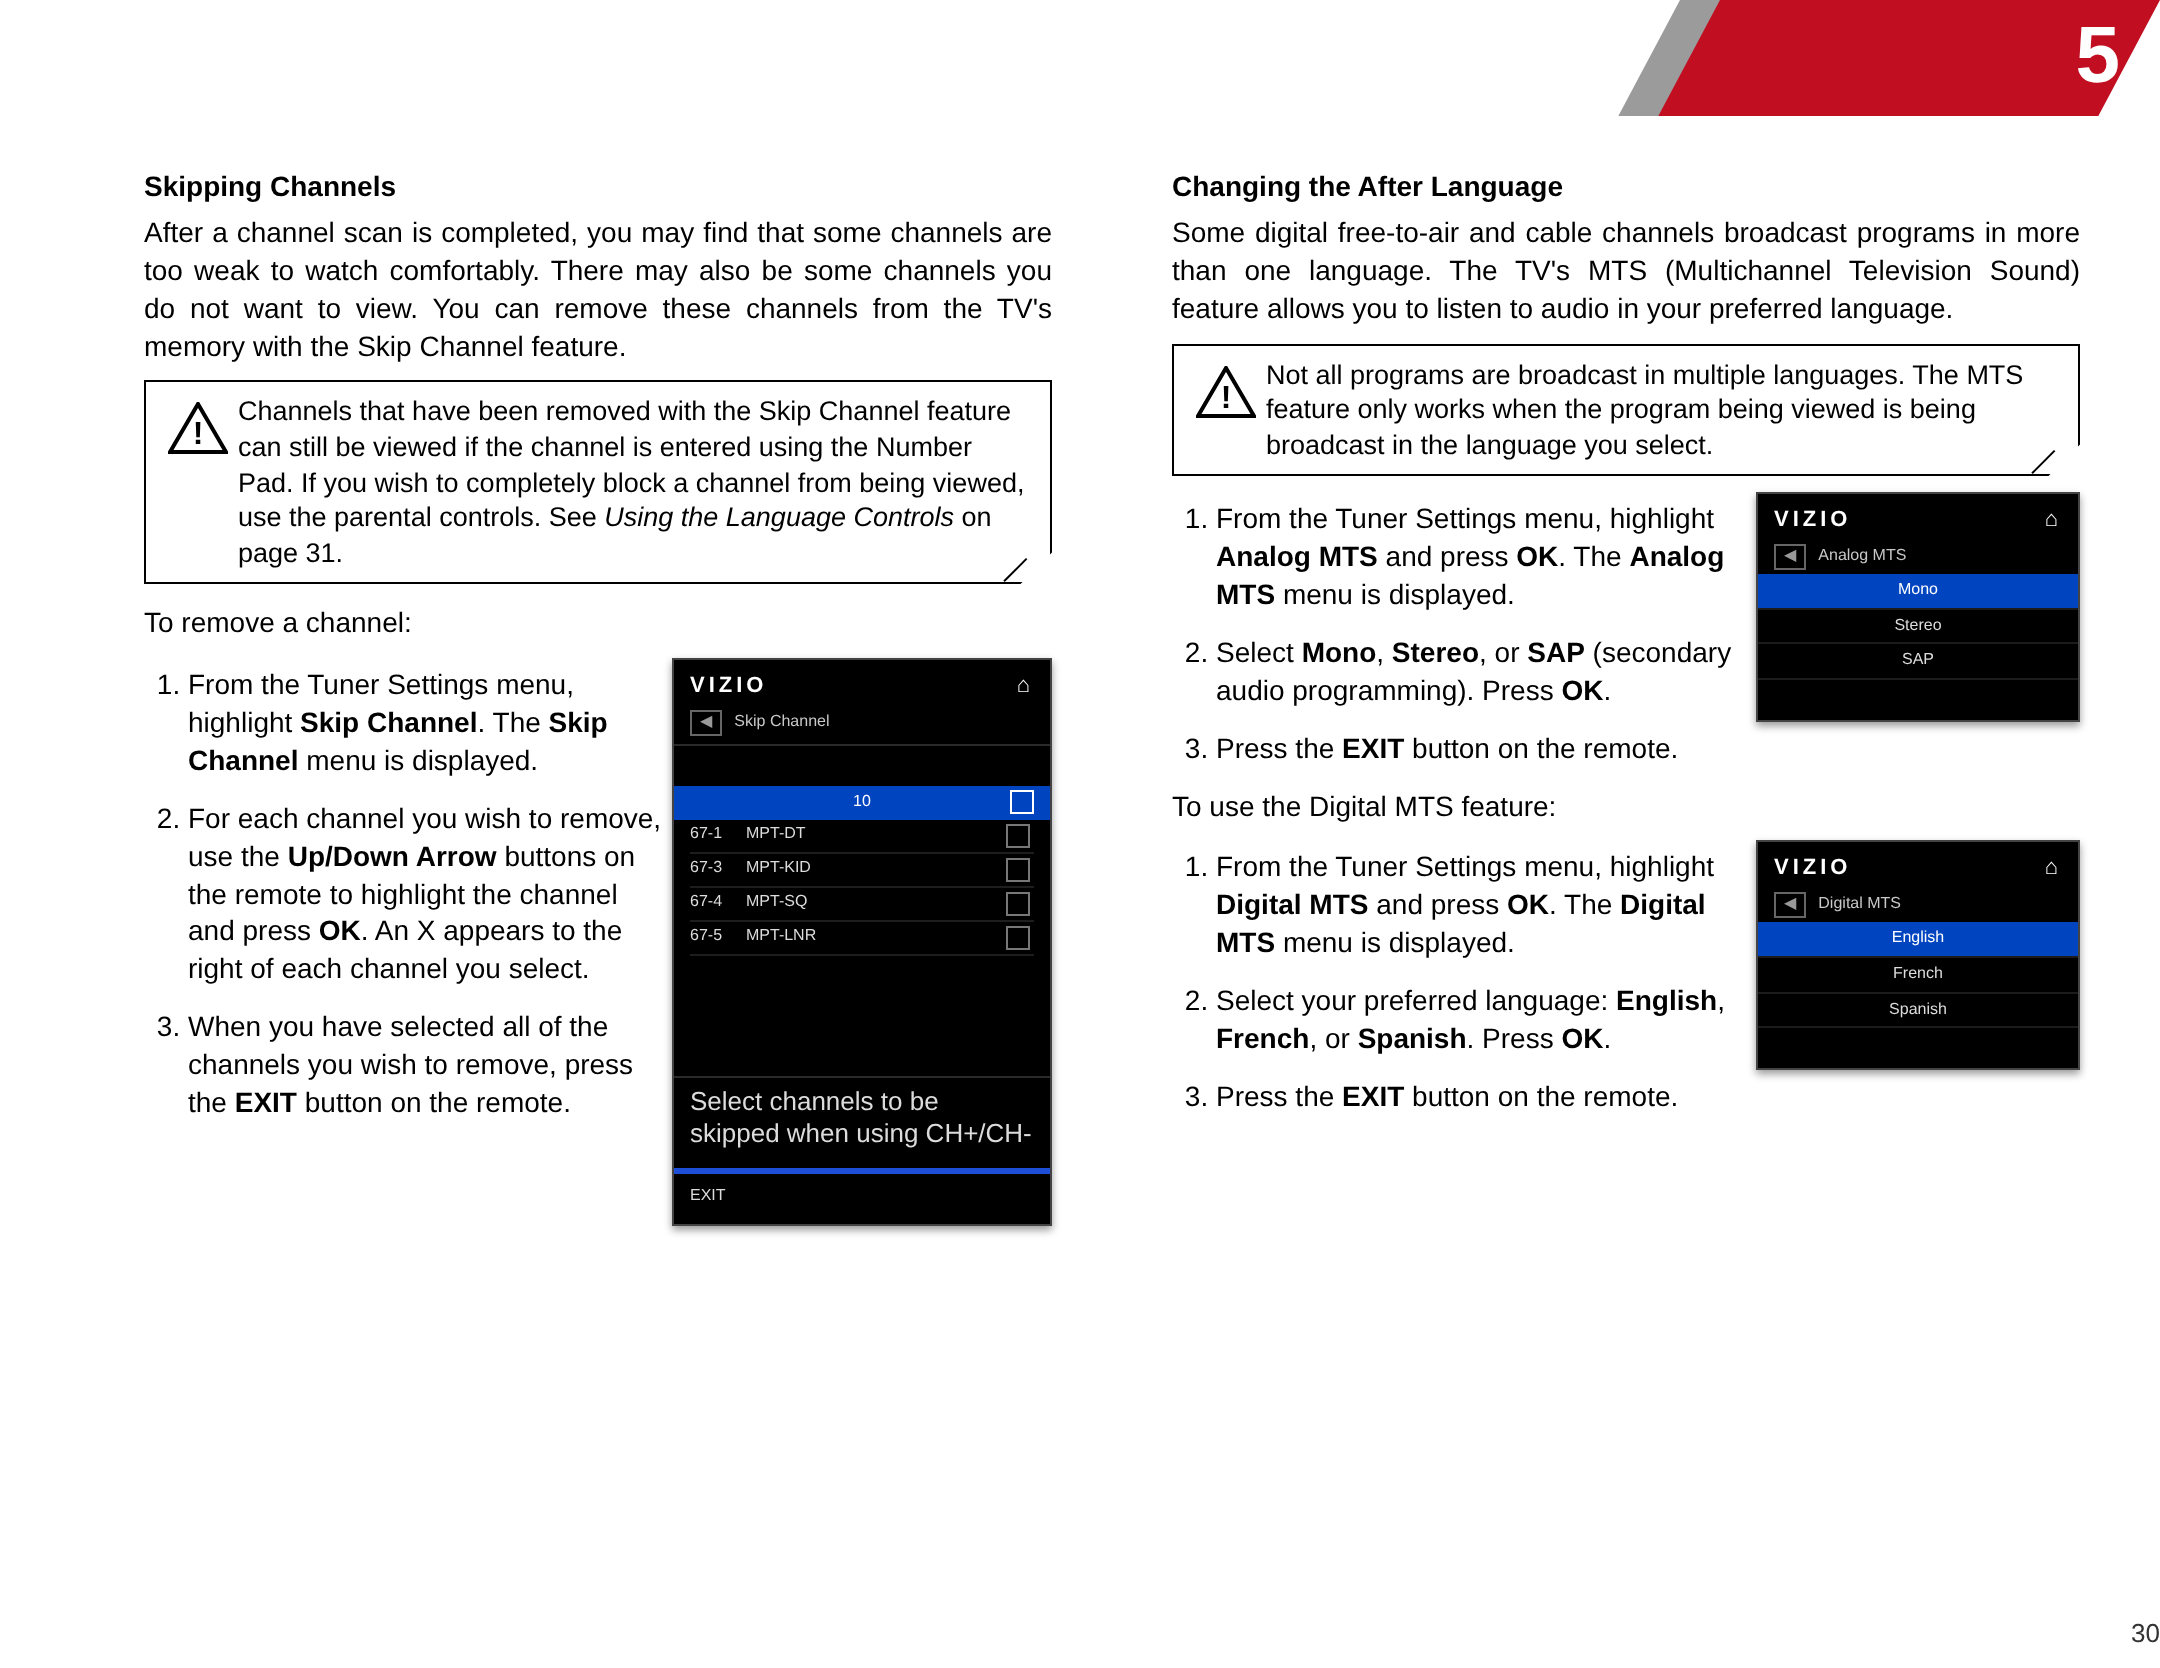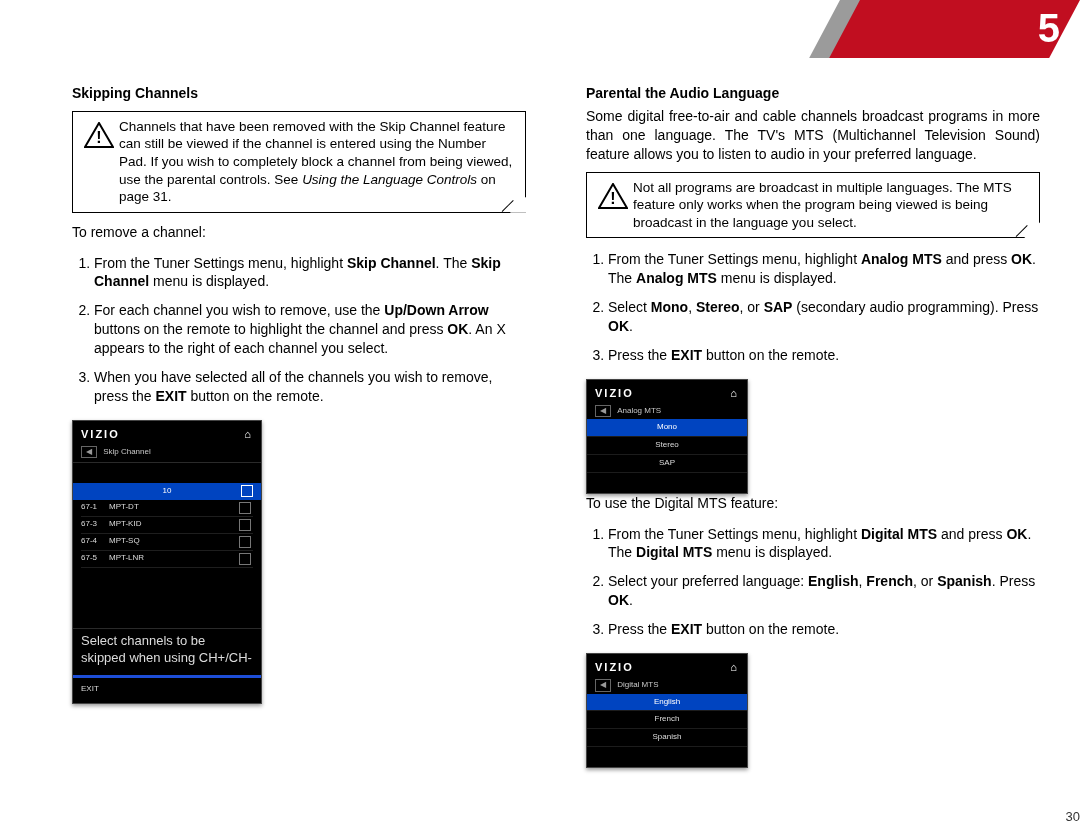--- a/index.html
+++ b/index.html
@@ -13,21 +13,21 @@
   .h{font-weight:700;margin-bottom:4px;}
   .p{text-align:justify;margin:0 0 8px 0;}
   .callout{border:1px solid #000;position:relative;display:flex;align-items:flex-start;padding:6px 10px 6px 6px;margin:8px 0;}
   .callout .warn{flex:0 0 40px;height:34px;display:flex;align-items:center;justify-content:center;}
   .callout .txt{flex:1;font-size:13.5px;line-height:1.3;}
   .callout::after{content:"";position:absolute;right:-1px;bottom:-1px;width:16px;height:16px;background:#fff;clip-path:polygon(100% 0,100% 100%,0 100%);}
   .callout::before{content:"";position:absolute;right:0;bottom:0;width:16px;height:16px;border-top:1px solid #000;transform:rotate(-45deg);transform-origin:bottom right;}
   ol.steps{margin:4px 0 8px 0;padding-left:22px;}
   ol.steps li{margin-bottom:10px;padding-right:200px;}
   ol.steps.no-pad li{padding-right:0;}
-  .row-flex{display:flex;gap:4px;align-items:flex-start;flex-direction:column;}
+  .row-flex{display:flex;gap:4px;align-items:flex-start;}
   .row-flex .left{flex:1;}
   .row-flex .shot{flex:0 0 auto;}
   
   .tvshot{width:188px;background:#000000;border:1px solid #444;color:#dcdcdc;font-size:9px;box-shadow:0 2px 4px rgba(0,0,0,.4);position:relative;}
   .tvshot .logo{display:flex;justify-content:space-between;align-items:center;padding:6px 8px 2px;color:#fff;letter-spacing:2px;font-weight:700;font-size:11px;}
   .tvshot .titlebar{display:flex;align-items:center;padding:2px 8px;font-size:8px;color:#c8c8c8;}
   .tvshot .titlebar .arrow{border:1px solid #666;padding:0 4px;margin-right:6px;color:#999;}
   .tvshot .hr{border-top:1px solid #2a2a2a;margin:2px 0;}
   .tvshot .highlight{background:#0044c0;color:#fff;padding:3px 0;text-align:center;font-size:8px;margin:4px 0 0 0;position:relative;}
   .tvshot .highlight .box{position:absolute;right:8px;top:2px;width:10px;height:10px;border:1px solid #fff;}
@@ -54,20 +54,21 @@
   <div class="chapter-tab">
     <div class="grey"></div>
     <div class="red"></div>
     <div class="num">5</div>
   </div>
 
   <div class="content">
 
     <div class="col">
       <div class="h">Skipping Channels</div>
+      <p class="p">After a channel scan is completed, you may find that some channels are too weak to watch comfortably. There may also be some channels you do not want to view. You can remove these channels from the TV's memory with the Skip Channel feature.</p>
 
       <div class="callout">
         <div class="warn">
           <svg width="30" height="26" viewBox="0 0 30 26">
               <polygon points="15,1 29,25 1,25" fill="none" stroke="#000" stroke-width="2"></polygon>
               <text x="15" y="21" text-anchor="middle" font-size="16" font-family="Arial" font-weight="700">!</text>
             </svg>
         </div>
         <div class="txt">Channels that have been removed with the Skip Channel feature can still be viewed if the channel is entered using the Number Pad. If you wish to completely block a channel from being viewed, use the parental controls. See <em>Using the Language Controls</em> on page 31.</div>
       </div>
@@ -121,21 +122,21 @@
                 </div>
             </div>
             <div class="hintbox">Select channels to be skipped when using CH+/CH-</div>
             <div class="exit">EXIT</div>
           </div>
         </div>
       </div>
     </div>
 
     <div class="col">
-      <div class="h">Parental the Audio Language</div>
+      <div class="h">Changing the After Language</div>
       <p class="p">Some digital free-to-air and cable channels broadcast programs in more than one language. The TV's MTS (Multichannel Television Sound) feature allows you to listen to audio in your preferred language.</p>
 
       <div class="callout">
         <div class="warn">
           <svg width="30" height="26" viewBox="0 0 30 26">
               <polygon points="15,1 29,25 1,25" fill="none" stroke="#000" stroke-width="2"></polygon>
               <text x="15" y="21" text-anchor="middle" font-size="16" font-family="Arial" font-weight="700">!</text>
             </svg>
         </div>
         <div class="txt">Not all programs are broadcast in multiple languages. The MTS feature only works when the program being viewed is being broadcast in the language you select.</div>

